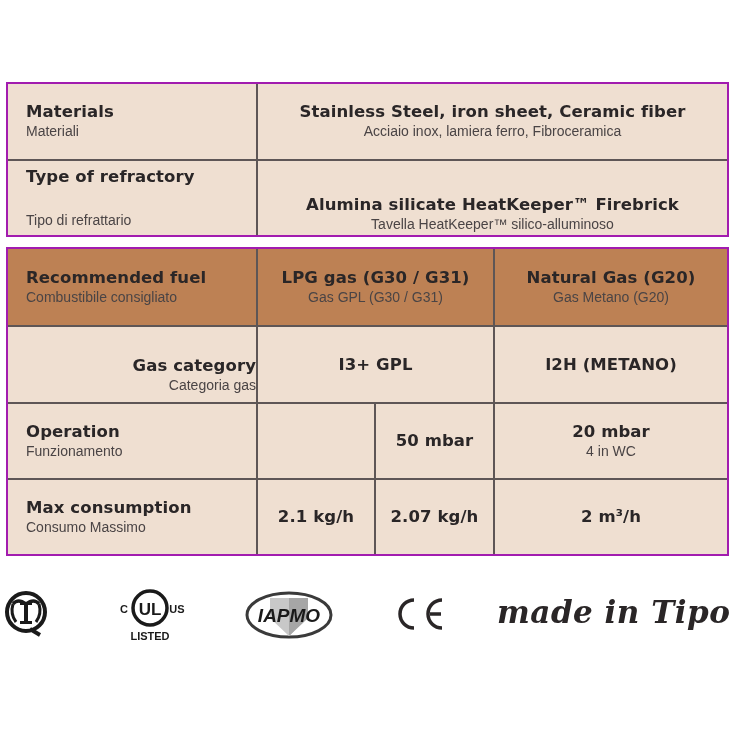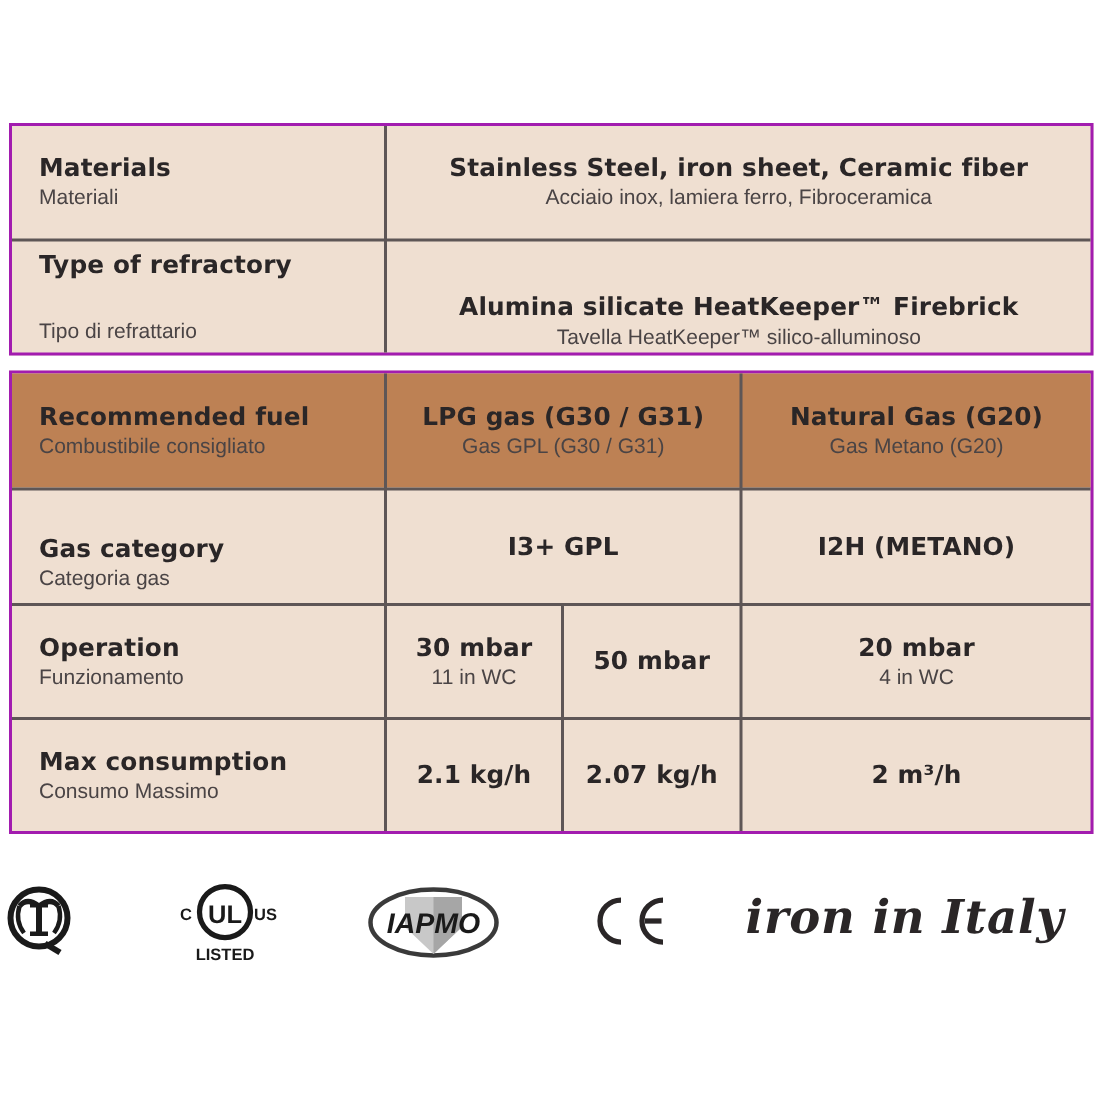--- a/index.html
+++ b/index.html
@@ -56,38 +56,34 @@
   </div>
   <div class="cell ctr" style="left:250px;top:0;width:235px;height:76px;">
     <div class="b">LPG gas (G30 / G31)</div>
     <div class="s">Gas GPL (G30 / G31)</div>
   </div>
   <div class="cell ctr" style="left:487px;top:0;width:232px;height:76px;">
     <div class="b">Natural Gas (G20)</div>
     <div class="s">Gas Metano (G20)</div>
   </div>
 
-  <div class="cell lbl" style="left:0;top:78px;width:248px;height:96px;">
+  <div class="cell lbl" style="left:0;top:78px;width:248px;height:96px;align-items:flex-end;">
     <div class="b">Gas category</div>
     <div class="s">Categoria gas</div>
   </div>
   <div class="cell ctr" style="left:250px;top:78px;width:235px;height:75px;">
     <div class="b">I3+ GPL</div>
   </div>
   <div class="cell ctr" style="left:487px;top:78px;width:232px;height:75px;">
     <div class="b">I2H (METANO)</div>
   </div>
 
   <div class="cell lbl" style="left:0;top:155px;width:248px;height:74px;">
     <div class="b">Operation</div>
     <div class="s">Funzionamento</div>
-  </div>
-  <div class="cell ctr" style="left:250px;top:155px;width:116px;height:74px;">
-    <div class="b">30 mbar</div>
-    <div class="s">11 in WC</div>
   </div>
   <div class="cell ctr" style="left:368px;top:155px;width:117px;height:74px;">
     <div class="b">50 mbar</div>
   </div>
   <div class="cell ctr" style="left:487px;top:155px;width:232px;height:74px;">
     <div class="b">20 mbar</div>
     <div class="s">4 in WC</div>
   </div>
 
   <div class="cell lbl" style="left:0;top:231px;width:248px;height:74px;">
@@ -139,14 +135,14 @@
 
 <div class="logo" style="left:392px;top:596px;width:56px;height:36px;">
   <svg width="56" height="36" viewBox="0 0 56 36">
     <path d="M22 4 A14 14 0 1 0 22 32" fill="none" stroke="#2a2627" stroke-width="3.5"></path>
     <path d="M50 4 A14 14 0 1 0 50 32" fill="none" stroke="#2a2627" stroke-width="3.5"></path>
     <line x1="38" y1="18" x2="49" y2="18" stroke="#2a2627" stroke-width="3.5"></line>
   </svg>
 </div>
 
 <div class="logo" style="left:497px;top:590px;width:225px;height:44px;">
-  <div style="font-family:'DejaVu Serif', serif; font-style:italic; font-weight:bold; font-size:31px; color:#2a2627; letter-spacing:0.5px; white-space:nowrap; line-height:44px;">iron in Italy</div>
+  <div style="font-family:'DejaVu Serif', serif; font-style:italic; font-weight:bold; font-size:31px; color:#2a2627; letter-spacing:0.5px; white-space:nowrap; line-height:44px;">made in Tipo</div>
 </div>
 
 </body></html>

